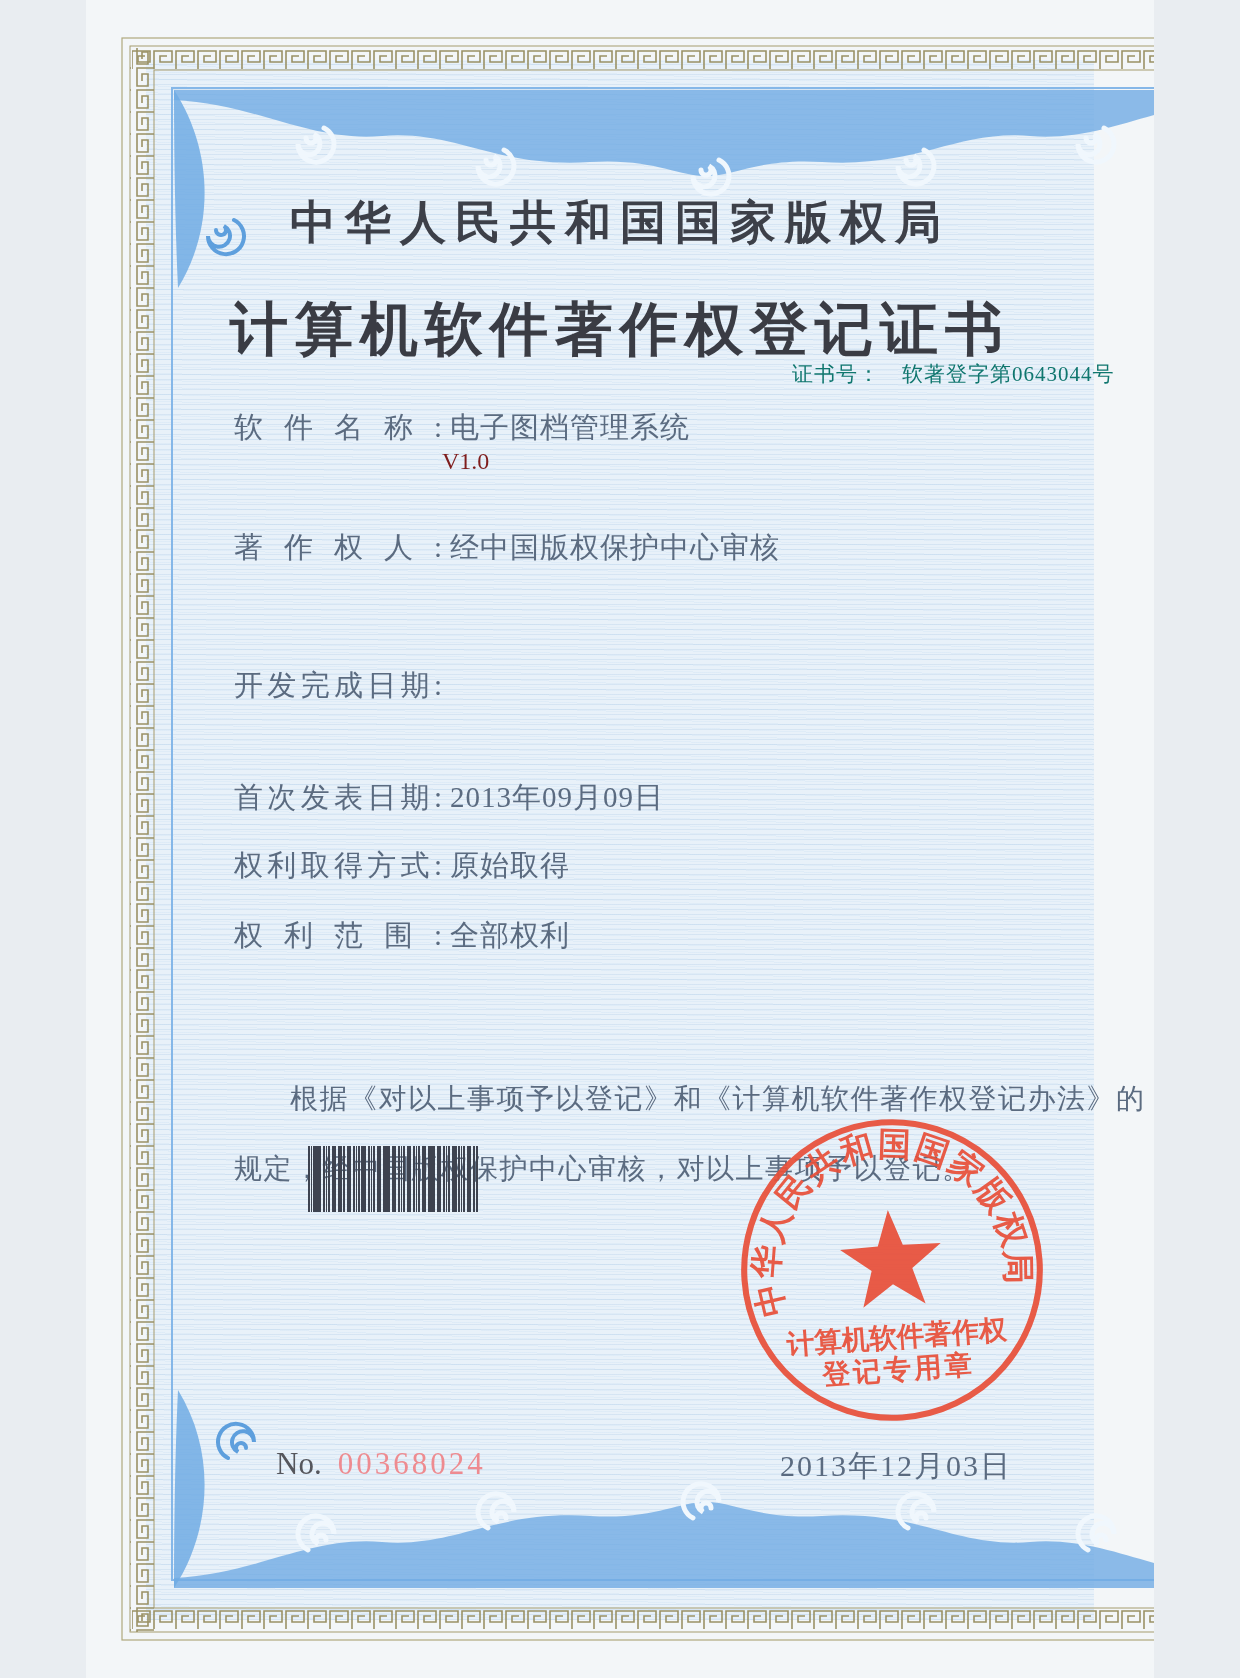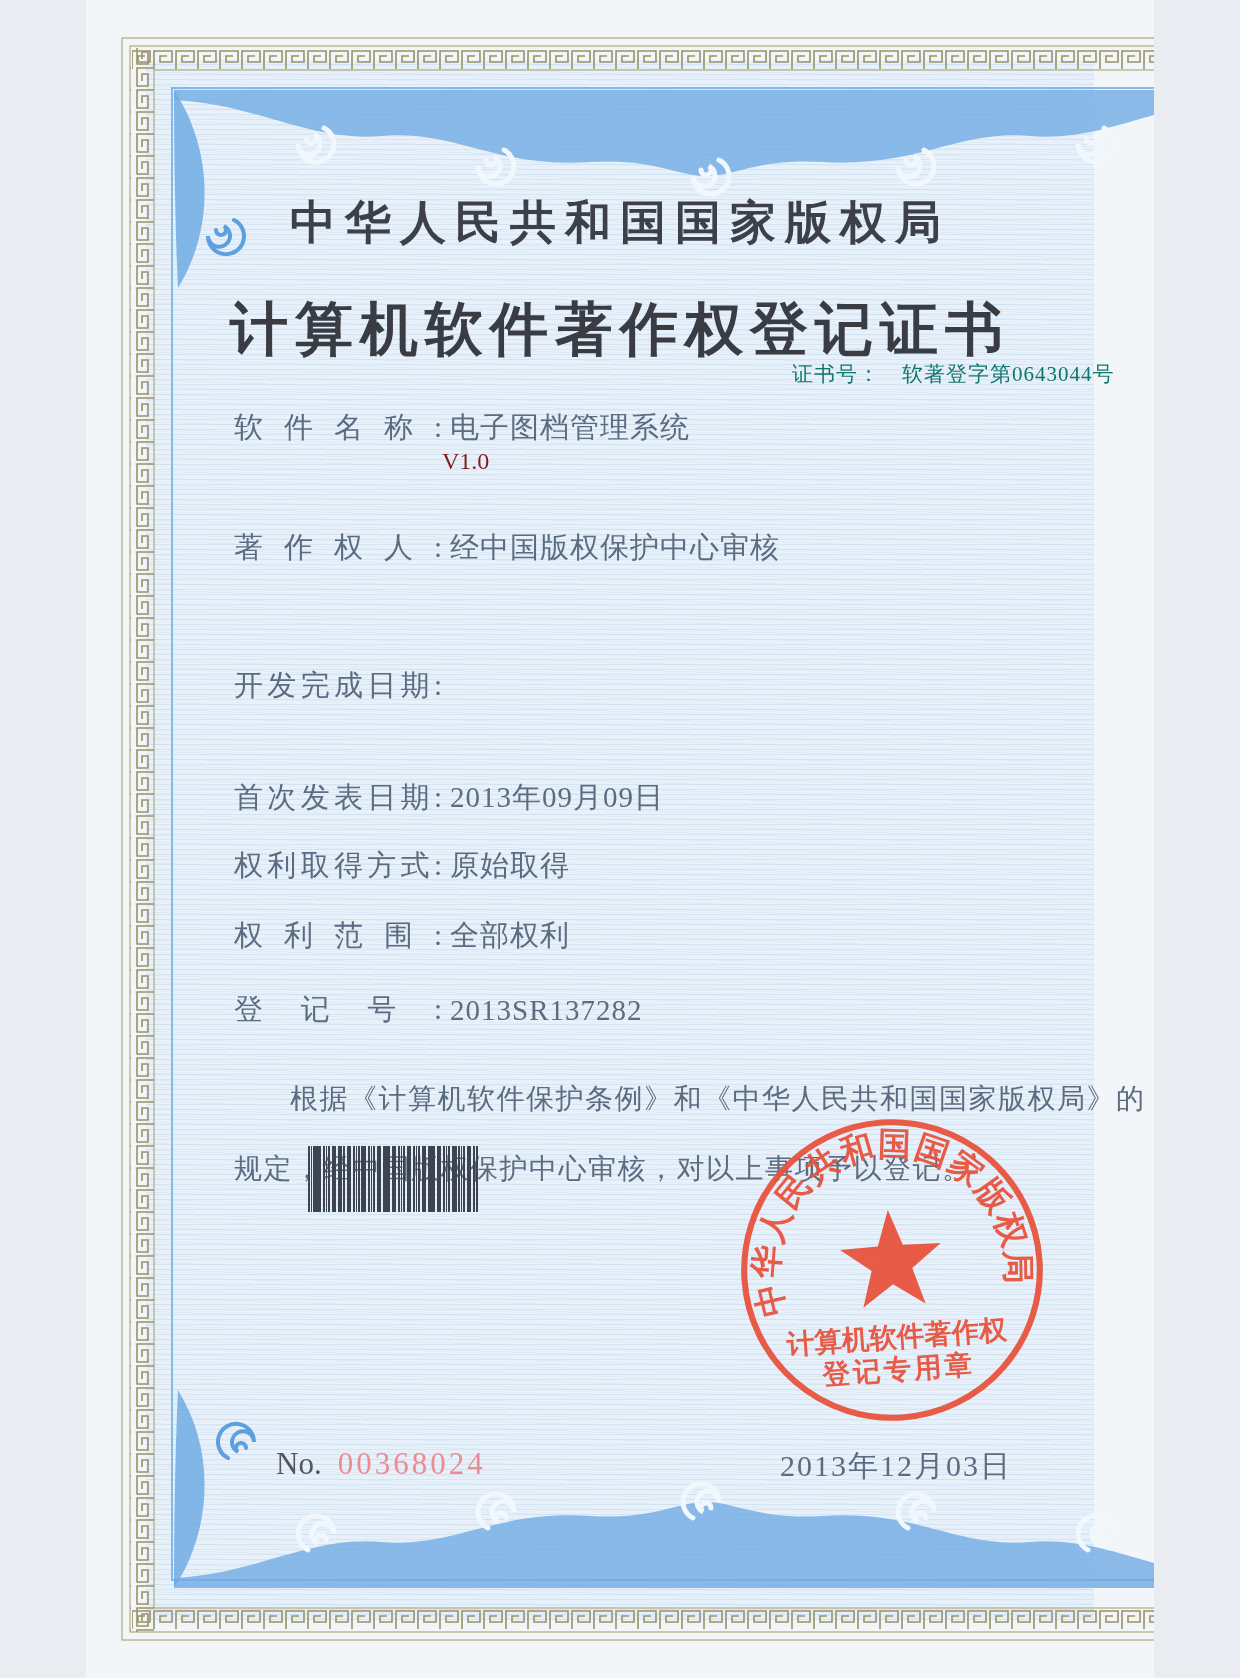--- a/index.html
+++ b/index.html
@@ -31,21 +31,21 @@
     position:absolute;left:0;right:0;top:258px;text-align:center;
     font-size:58px;font-weight:bold;letter-spacing:7px;color:#3a3c44;margin-top:33px;
   }
   .cert-no{
     position:absolute;left:706px;top:360px;font-size:21px;color:#0f766e;
     letter-spacing:1px;white-space:nowrap;
   }
   .cert-no .v{margin-left:22px;}
 
   .field-row{
-    position:absolute;left:148px;display:flex;align-items:center;
+    position:absolute;left:148px;display:flex;align-items:flex-end;
     font-size:29px;color:#5b6b80;white-space:nowrap;
   }
   .field-label{
     display:inline-block;width:208px;text-align:justify;text-align-last:justify;
   }
   .field-value{margin-left:8px;letter-spacing:1px;}
   .f0{top:408px;} .f0b{position:absolute;left:356px;top:448px;font-size:24px;color:#7f1d1d;}
   .f1{top:528px;} .f2{top:666px;} .f3{top:778px;} .f4{top:846px;} .f5{top:916px;} .f6{top:990px;}
 
   .statement-line{
@@ -165,26 +165,22 @@
     <div class="field-row f4">
       <span class="field-label">权利取得方式:</span>
       <span class="field-value">原始取得</span>
     </div>
 
     <div class="field-row f5">
       <span class="field-label">权利范围:</span>
       <span class="field-value">全部权利</span>
     </div>
 
-    <div class="field-row f6">
-      <span class="field-label">登记号:</span>
-      <span class="field-value">2013SR137282</span>
-    </div>
-
-    <div class="statement-line s1">根据《计算机软件保护条例》和《中华人民共和国国家版权局》的</div>
+
+    <div class="statement-line s1">根据《对以上事项予以登记》和《计算机软件著作权登记办法》的</div>
     <div class="statement-line s2">规定，经中国版权保护中心审核，对以上事项予以登记。</div>
 
     <div class="barcode"></div>
 
     <svg class="seal" viewBox="0 0 310 310" aria-hidden="false">
       <circle cx="155" cy="155" r="145" fill="none" stroke="#e8503a" stroke-width="6"></circle>
       <defs>
         <path id="sealArc" d="M 48.5 189.6 A 112 112 0 1 1 261.5 189.6" fill="none"></path>
       </defs>
       <text font-size="33" fill="#e8503a" letter-spacing="2">

